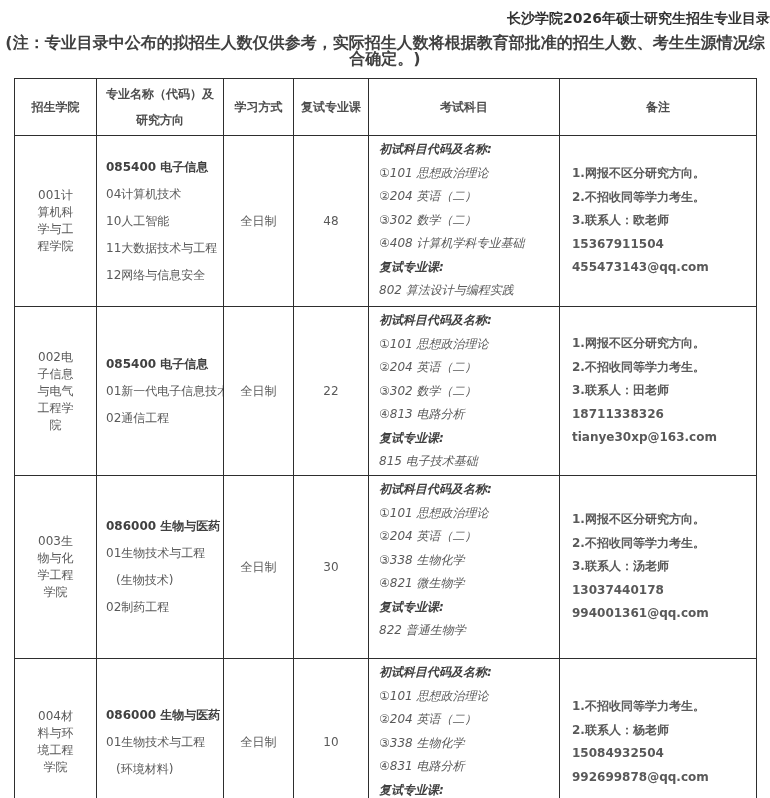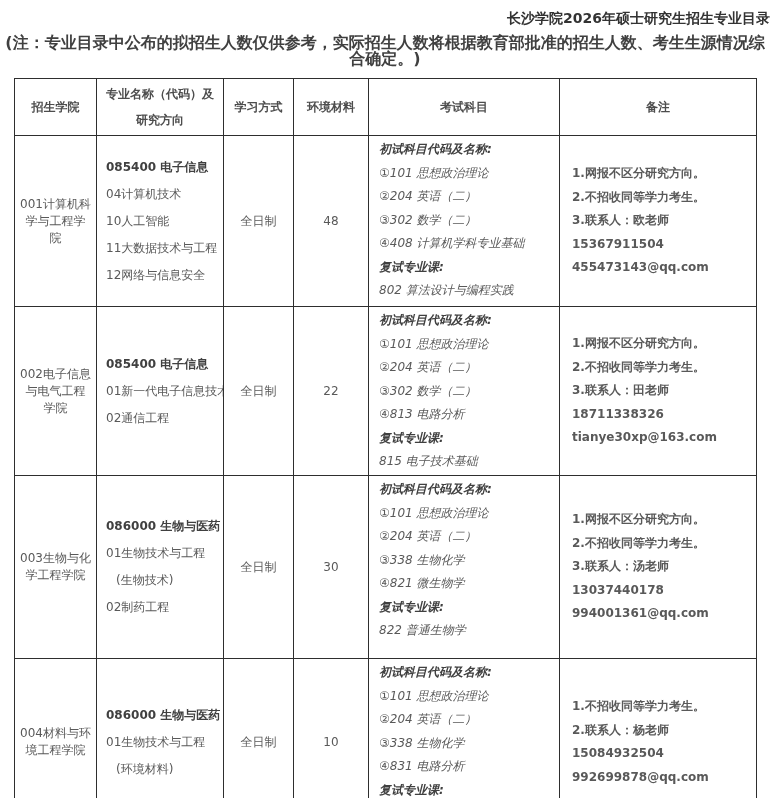--- a/index.html
+++ b/index.html
@@ -48,21 +48,21 @@
     font-size: 12px;
   }
   tr.hdr      { height: 54px; }
   tr.r1       { height: 171px; }
   tr.r2       { height: 169px; }
   tr.r3       { height: 183px; }
   tr.r4       { height: 155px; }
   td.c-college {
     text-align: center;
     vertical-align: middle;
-    padding: 0 5px;
+    padding: 0 22px;
     line-height: 17px;
   }
   td.c-major {
     vertical-align: middle;
     padding: 0 2px 0 9px;
   }
   td.c-mode, td.c-count {
     text-align: center;
     vertical-align: middle;
   }
@@ -93,21 +93,21 @@
       <col style="width:70px">
     <col style="width:75px">
       <col style="width:191px">
       <col style="width:197px">
   </colgroup>
   <thead>
     <tr class="hdr">
       <th>招生学院</th>
       <th>专业名称（代码）及研究方向</th>
       <th>学习方式</th>
-      <th>环境材料</th>
+      <th>复试专业课</th>
       <th>考试科目</th>
       <th>备注</th>
     </tr>
   </thead>
   <tbody>
 
     <tr class="r1">
       <td class="c-college">001计算机科学与工程学院</td>
       <td class="c-major">
         <div class="major-line bold-txt">085400 电子信息</div>

